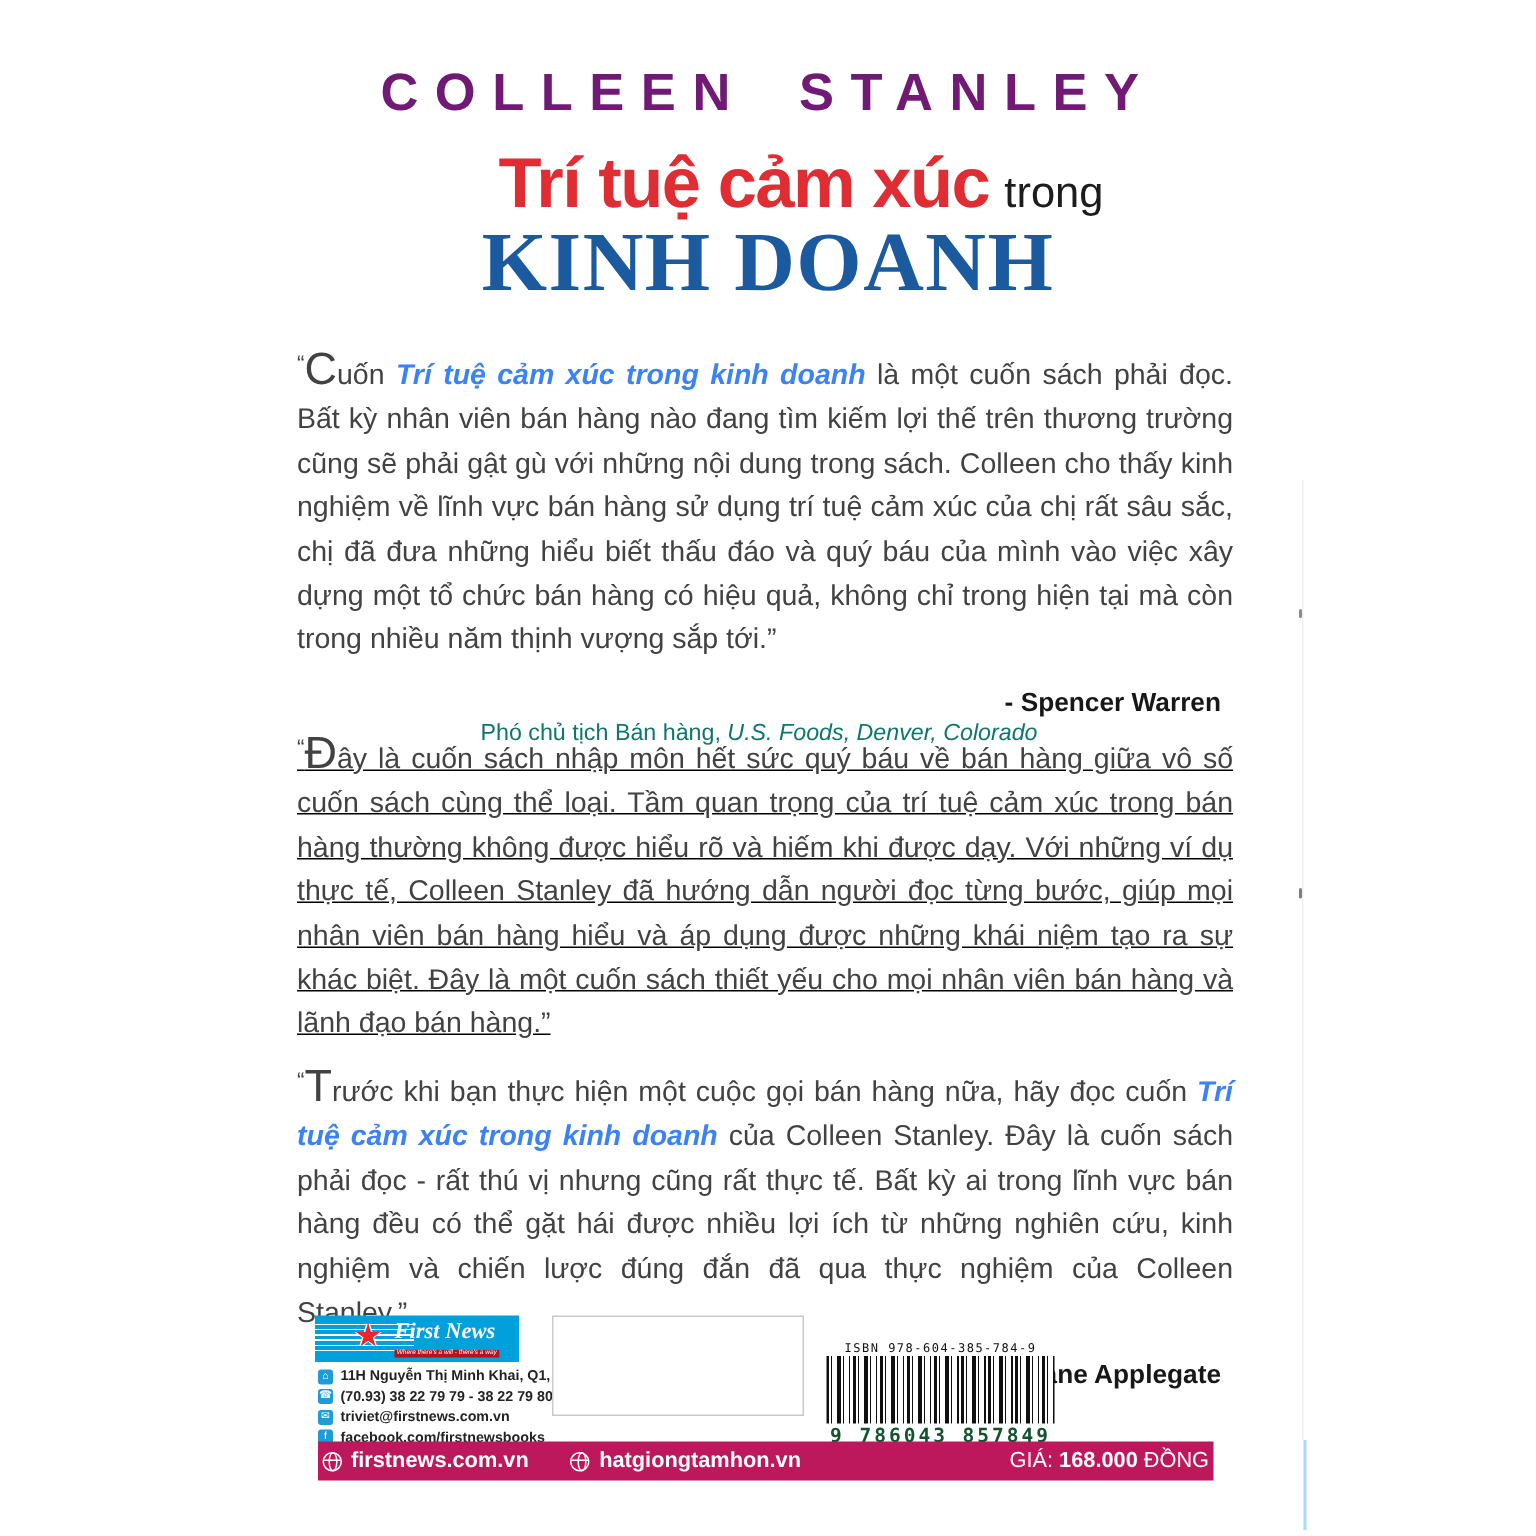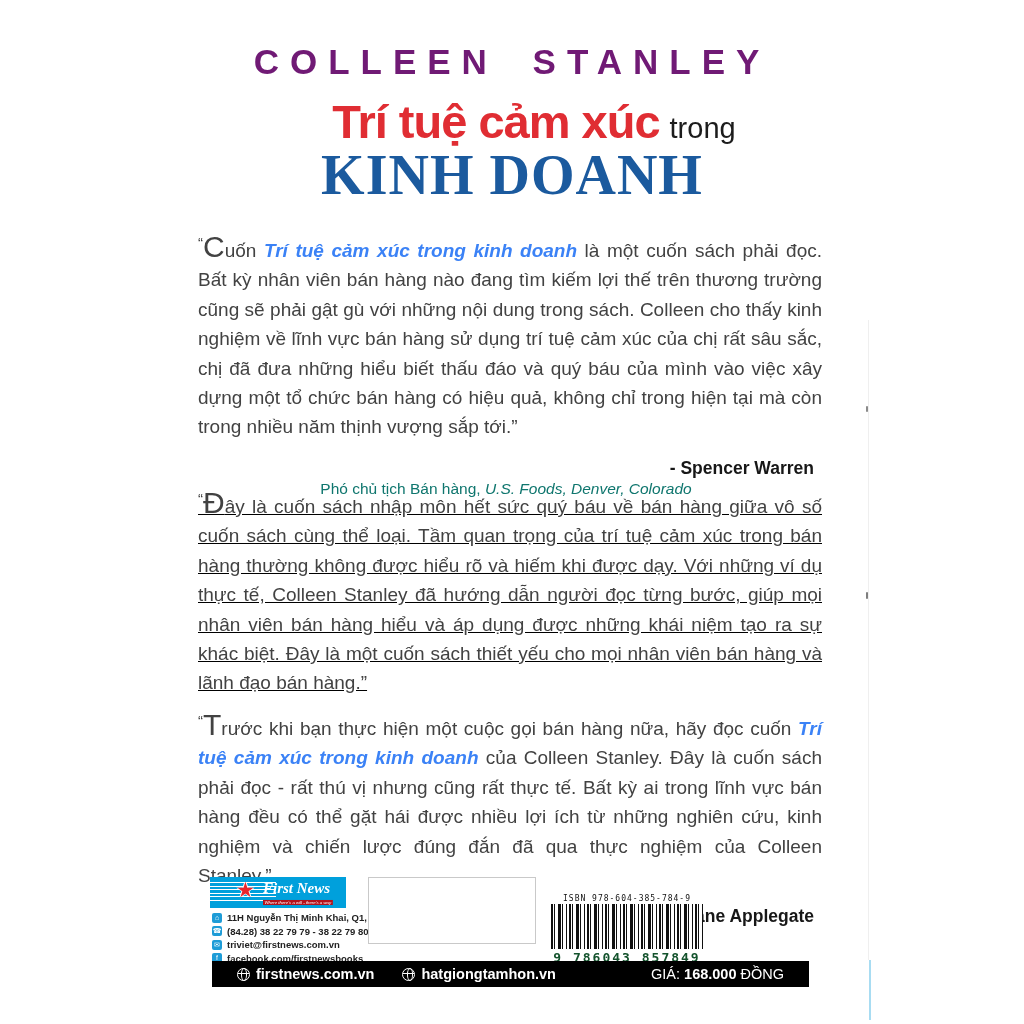--- a/index.html
+++ b/index.html
@@ -69,21 +69,21 @@
     width:100%; background:
     repeating-linear-gradient(90deg,#101010 0 2px,#fff 2px 3px,#101010 3px 4px,#fff 4px 7px,
       #101010 7px 10px,#fff 10px 11px,#101010 11px 12px,#fff 12px 15px,#101010 15px 16px,#fff 16px 18px);
   }
   .bc1 .bars { height:45px; }
   .bc2 .bars { height:40px; }
   .bc-digits { font-size:13px; color:#14532d; letter-spacing:2px; margin-top:1px; white-space:nowrap;font-weight:bold; }
 
   
   .footer-bar { position:absolute; left:212px; top:961px; width:597px; height:26px;
-    background:#000000; display:flex; align-items:center; padding:0 25px; color:#fff; }
+    background:#be185d; display:flex; align-items:center; padding:0 3px; color:#fff; }
   .site-group { display:flex; align-items:center; gap:28px; flex:1; }
   .site-item { display:flex; align-items:center; gap:6px; font-size:14.5px; font-weight:700; }
   .globe { width:13px; height:13px; border:1.4px solid #fff; border-radius:50%; position:relative; flex:0 0 auto; }
   .globe::before { content:""; position:absolute; left:0; right:0; top:4.2px; height:1.2px; background:#fff; }
   .globe::after { content:""; position:absolute; left:3.2px; top:-0.5px; width:4px; height:10.5px;
     border:1.1px solid #fff; border-radius:50%; }
   .price { font-size:14.5px; display:flex; gap:4px; align-items:center; }
   .price .val { font-weight:700; }
 
   
@@ -129,21 +129,21 @@
     <span class="fn-tagline">Where there's a will - there's a way</span>
   </div>
 
   <div class="contact-list">
     <div class="contact-row">
       <span class="contact-icon">⌂</span>
       <span class="contact-text">11H Nguyễn Thị Minh Khai, Q1, TP. HCM</span>
     </div>
     <div class="contact-row">
       <span class="contact-icon">☎</span>
-      <span class="contact-text">(84.28) 38 22 79 79 - 38 22 79 80</span>
+      <span class="contact-text">(70.93) 38 22 79 79 - 38 22 79 80</span>
     </div>
     <div class="contact-row">
       <span class="contact-icon">✉</span>
       <span class="contact-text">triviet@firstnews.com.vn</span>
     </div>
     <div class="contact-row">
       <span class="contact-icon">f</span>
       <span class="contact-text">facebook.com/firstnewsbooks</span>
     </div>
   </div>

